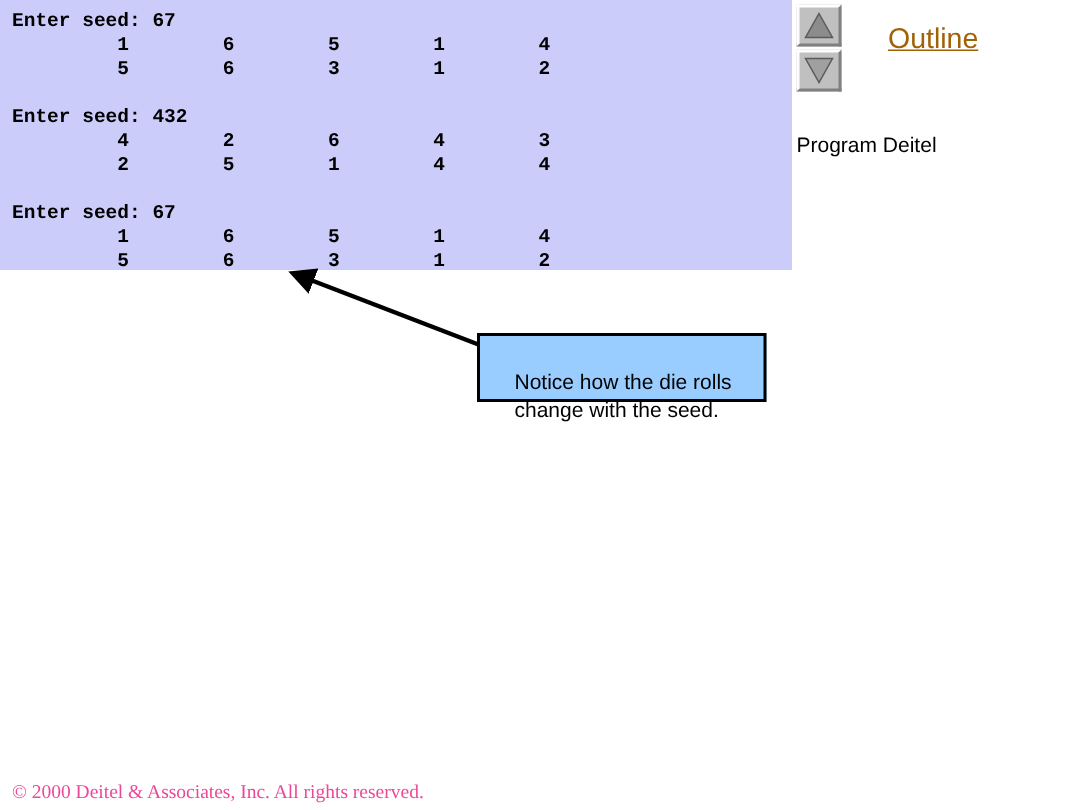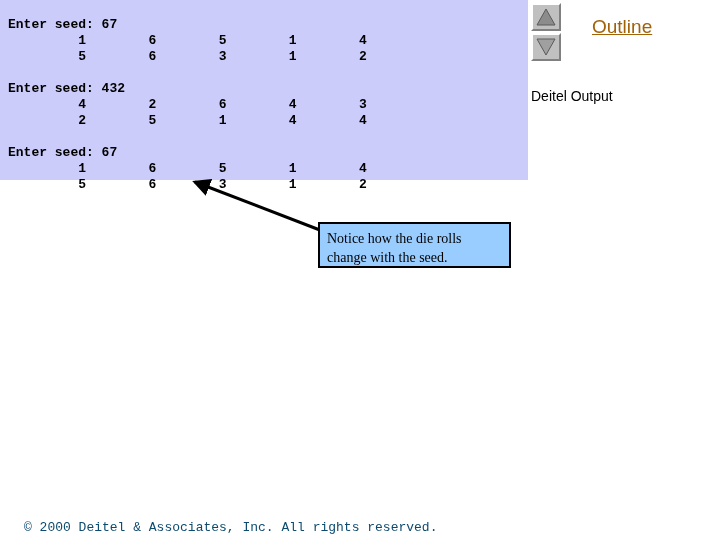--- a/index.html
+++ b/index.html
@@ -21,21 +21,21 @@
     position: absolute;
     left: 0;
     top: 0;
     width: 528px;
     height: 180px;
     background: #ccccfb;
   }
   #console-text {
     position: absolute;
     left: 8px;
-    top: 17px;
+    top: 6px;
     margin: 0;
     font-family: "Liberation Mono", "DejaVu Sans Mono", monospace;
     font-size: 13px;
     font-weight: bold;
     line-height: 16px;
     color: #000000;
     white-space: pre;
     letter-spacing: 0px;
   }
 
@@ -88,37 +88,37 @@
     position: absolute;
     left: 318px;
     top: 222px;
     width: 193px;
     height: 46px;
     background: #99ccff;
     border: 2px solid #000000;
     box-sizing: border-box;
   }
   #callout-text {
-    margin: 0;
+    margin: 16px;
     padding: 5px 0 0 7px;
-    font-family: Liberation Serif, serif;
+    font-family: Liberation Sans, sans-serif;
     font-size: 14px;
     line-height: 19px;
     color: #000000;
     white-space: pre-line;
   }
 
   
   #footer-copyright {
     position: absolute;
-    left: 24px;
+    left: 8px;
     top: 520px;
-    font-family: Liberation Mono, monospace;
+    font-family: Liberation Serif, serif;
     font-size: 13px;
-    color: #0c4a6e;
+    color: #ec4899;
     white-space: nowrap;
   }
 </style>
 </head>
 <body>
 
 <div id="slide">
 
   <div id="console-panel">
     <pre id="console-text">Enter seed: 67
@@ -144,21 +144,21 @@
   <div id="nav-down" class="nav-btn">
     <span>
       <svg width="20" height="18" viewBox="0 0 20 18" aria-hidden="true">
         <polygon points="1,1 19,1 10,17" fill="#a0a0a0" stroke="#5a5a5a" stroke-width="1"></polygon>
       </svg>
     </span>
   </div>
 
   <div id="outline-title">Outline</div>
 
-  <div id="program-output-label">Deitel Output</div>
+  <div id="program-output-label">Program Deitel</div>
 
   <svg id="callout-arrow" aria-hidden="true">
     <defs>
       <marker id="arrowhead" markerWidth="6" markerHeight="6" refX="5" refY="3" orient="auto">
         <polygon points="0,0 6,3 0,6" fill="#000000"></polygon>
       </marker>
     </defs>
     <line x1="140" y1="62" x2="10" y2="12" stroke="#000000" stroke-width="3" marker-end="url(#arrowhead)"></line>
   </svg>
 

